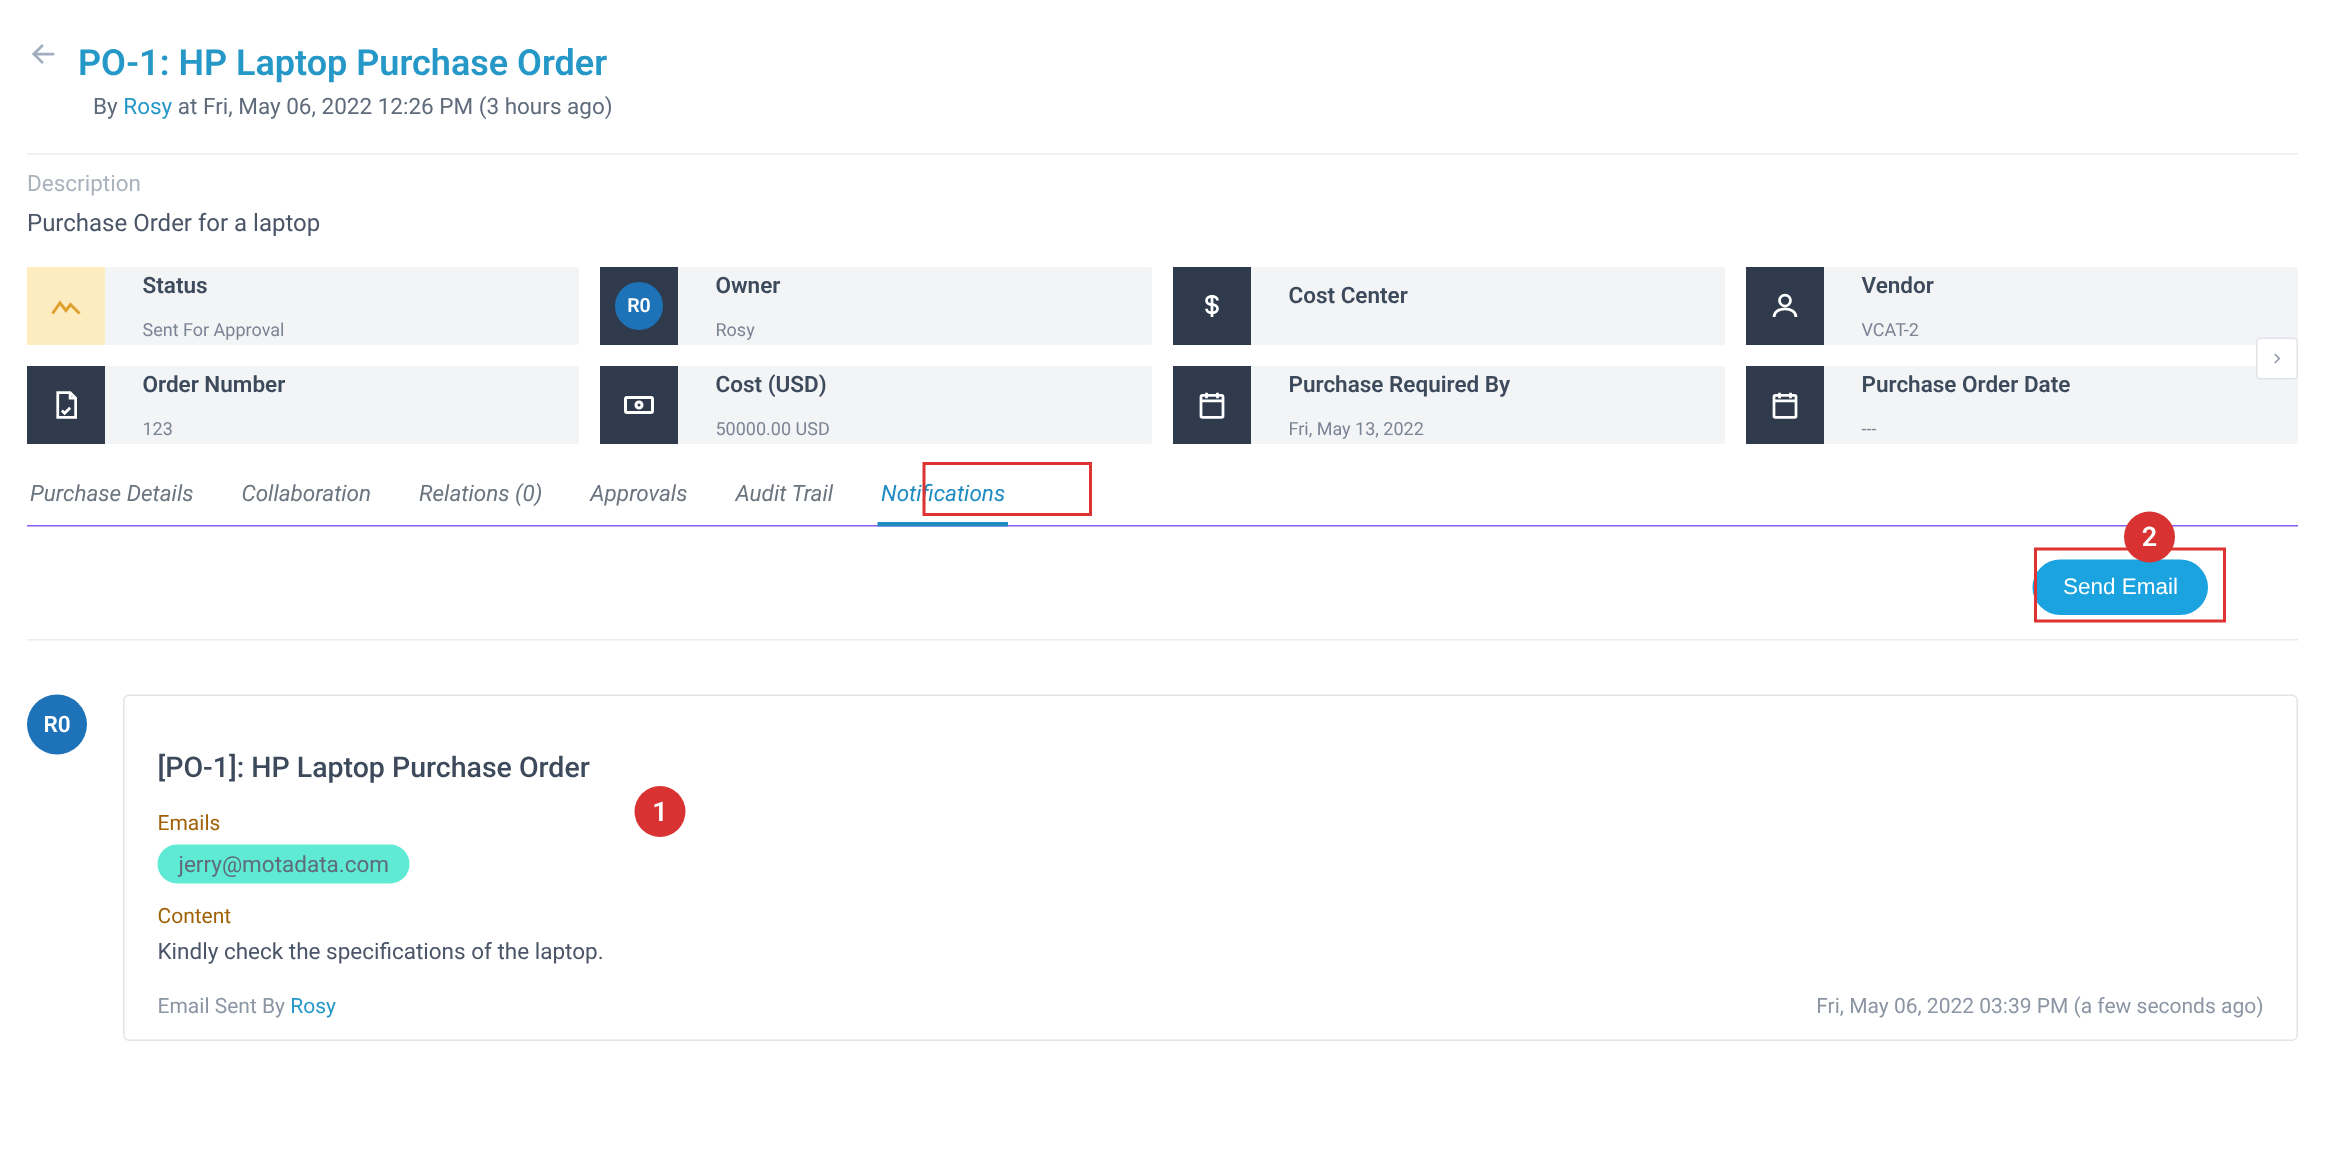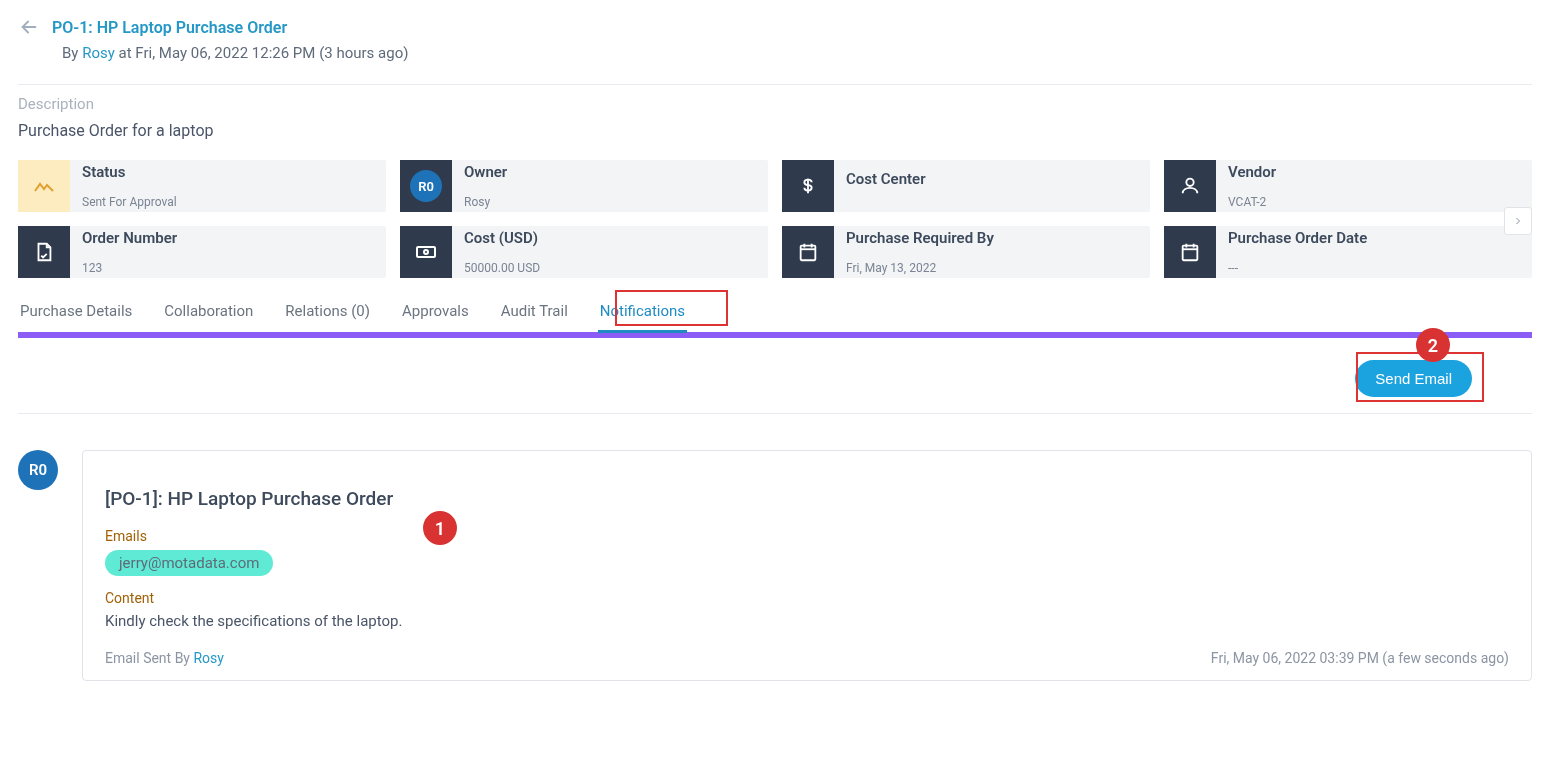--- a/index.html
+++ b/index.html
@@ -1,39 +1,39 @@
 <!DOCTYPE html>
 <html><head>
 <meta charset="utf-8">
 <style>
 * { box-sizing: border-box; margin: 0; padding: 0; }
 body { font-family: -apple-system, BlinkMacSystemFont, "Segoe UI", Roboto, Arial, sans-serif; background: #fff; color: #4a5568; width: 1550px; }
 .page { padding: 16px 18px; }
 .header-row { display: flex; align-items: center; gap: 12px; }
 .back-arrow { width: 22px; height: 22px; stroke: #a0aec0; cursor: pointer; }
-.title { color: #2598c7; font-size: 16px; font-weight: 600; }
+.title { color: #2598c7; font-size: 24px; font-weight: 600; margin-top: 12px; }
 .meta-row { padding-left: 44px; margin-top: 6px; color: #5f6b7a; font-size: 15px; }
 .meta-row .user { color: #2598c7; }
 .hr { border: none; border-top: 1px solid #e8ebef; margin: 22px 0 10px 0; }
 .desc-label { color: #a9b2bd; font-size: 15px; margin-bottom: 8px; }
 .desc-text { color: #4a5568; font-size: 16px; }
 .cards { display: grid; grid-template-columns: repeat(4, 1fr); gap: 14px; margin-top: 20px; }
 .card { display: flex; align-items: stretch; background: #f3f4f6; border-radius: 2px; height: 52px; }
 .card .iconbox { width: 52px; display: flex; align-items: center; justify-content: center; color: #fff; }
 .card .iconbox.dark { background: #2f3b4d; }
 .card .iconbox.yellow { background: #fdecc0; }
-.card .text { padding: 6px 12px; display: flex; flex-direction: column; justify-content: center; }
+.card .text { padding: 6px 25px; display: flex; flex-direction: column; justify-content: center; }
 .card .label { color: #3d4a5c; font-size: 15px; font-weight: 600; }
 .card .value { color: #7a8494; font-size: 12px; margin-top: 14px; }
 .avatar-sm { width: 32px; height: 32px; border-radius: 50%; background: #1e73b8; color: #fff; display: flex; align-items: center; justify-content: center; font-size: 13px; font-weight: 600; }
 .tag-row { display: flex; align-items: center; gap: 12px; margin-top: 20px; }
 .tag-icon-box { width: 36px; height: 36px; background: #2f3b4d; border-radius: 4px; display: flex; align-items: center; justify-content: center; }
 .tag-pill { background: #e4e9ee; color: #5f6b7a; padding: 7px 14px; border-radius: 18px; font-size: 15px; }
 .add-tag { background: #1ba3e0; color: #fff; padding: 6px 14px; border-radius: 18px; font-size: 15px; border: none; cursor: pointer; display: inline-flex; align-items: center; gap: 6px; }
-.tabs { display: flex; gap: 28px; border-bottom: 6px solid #8b5cf6; margin-top: 14px; }
+.tabs { display: flex; gap: 28px; border-bottom: 1px solid #8b5cf6; margin-top: 14px; font-style: italic; }
 .tab { padding: 10px 2px 12px 2px; color: #6b7580; font-size: 15px; cursor: pointer; position: relative; }
 .tab.active { color: #1e8bc3; }
 .tab.active::after { content: ""; position: absolute; left: 0; right: 0; bottom: -1px; height: 3px; background: #1e8bc3; }
 .highlight-box { border: 2px solid #d33; position: absolute; pointer-events: none; }
 .badge-circle { width: 34px; height: 34px; border-radius: 50%; background: #d93232; color: #fff; display: flex; align-items: center; justify-content: center; font-weight: 600; font-size: 18px; position: absolute; }
 .action-row { display: flex; justify-content: flex-end; padding: 22px 60px 16px 0; border-bottom: 1px solid #e8ebef; position: relative; }
 .send-btn { background: #1ba3e0; color: #fff; border: none; border-radius: 20px; padding: 10px 20px; font-size: 15px; cursor: pointer; }
 .notif-wrap { display: flex; gap: 24px; margin-top: 36px; }
 .avatar-lg { width: 40px; height: 40px; border-radius: 50%; background: #1e73b8; color: #fff; display: flex; align-items: center; justify-content: center; font-size: 15px; font-weight: 600; flex-shrink: 0; }
 .notif-card { border: 1px solid #e0e4e9; border-radius: 4px; flex: 1; padding: 20px 22px 14px 22px; position: relative; }

